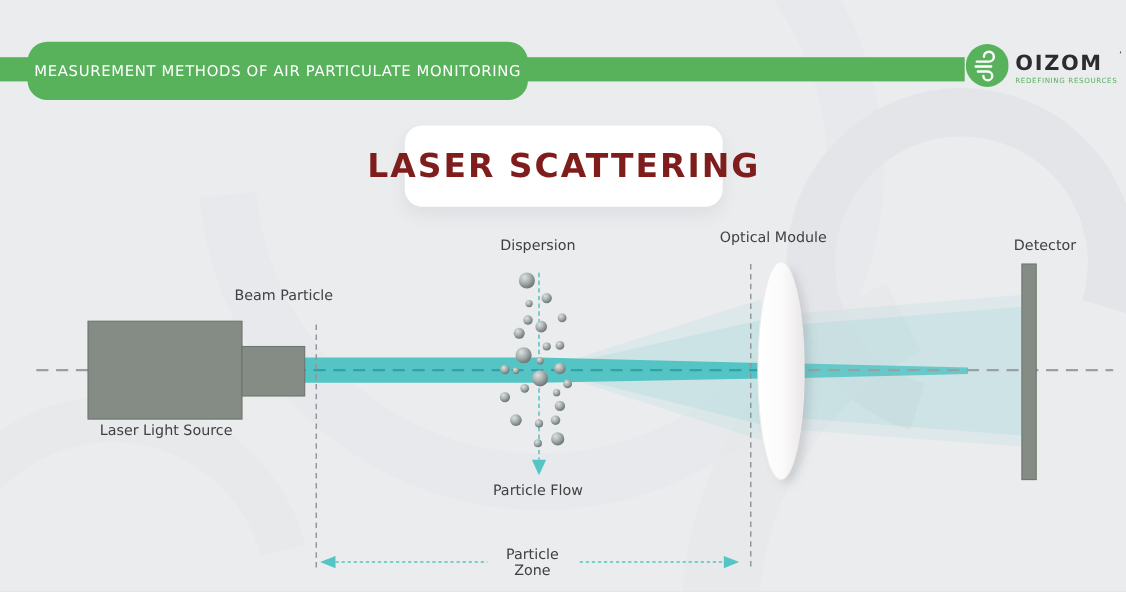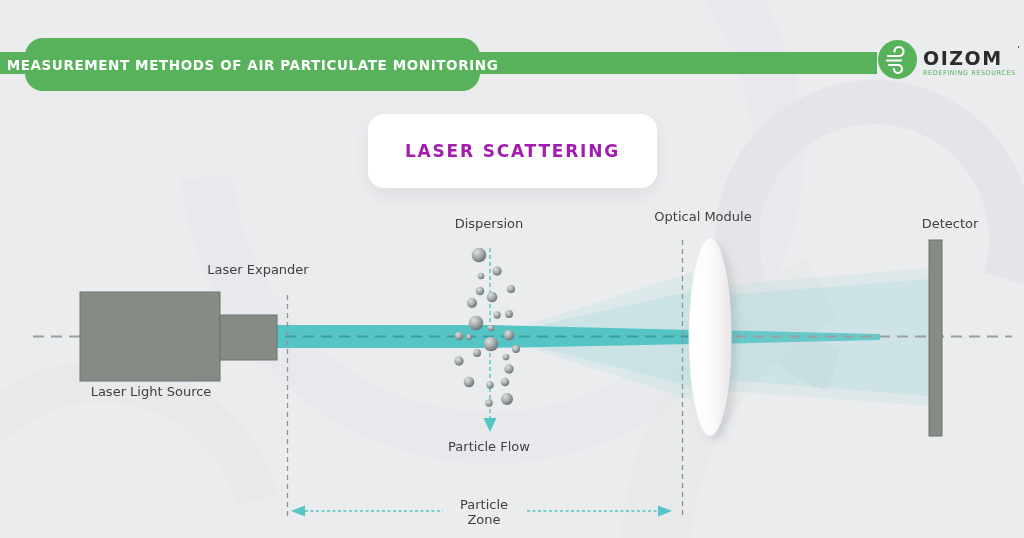--- a/index.html
+++ b/index.html
@@ -22,40 +22,40 @@
   .wm4 { left:180px; top:-160px; width:520px; height:520px;
          border:52px solid #e6e7ea; border-left-color:transparent;
          transform:rotate(40deg); opacity:.45; }
 
   
   .green-bar { position:absolute; left:0; top:52px; width:877px; height:22px;
                background:#58b25c; z-index:2; }
   .banner { position:absolute; left:25px; top:38px; width:455px; height:53px;
             background:#58b25c; border-radius:18px; z-index:3;
             display:flex; align-items:center; justify-content:center; }
-  .banner span { color:#ffffff; font-size:13.5px; font-weight:bold;
+  .banner span { color:#ffffff; font-size:13.5px; font-weight:normal;
                  letter-spacing:.6px; white-space:nowrap; }
 
   
   .logo { position:absolute; left:878px; top:40px; z-index:3;
           display:flex; align-items:center; }
   .logo-icon { width:39px; height:39px; }
   .logo-text { margin-left:6px; padding-top:7px; position:relative; }
   .logo-name { font-size:19px; font-weight:bold; color:#2c2c2e;
                letter-spacing:1.5px; line-height:17px; }
   .logo-tm { position:absolute; top:3px; right:-4px; font-size:8px; color:#2c2c2e; }
   .logo-tagline { font-size:6.5px; color:#58b25c; letter-spacing:.55px;
                   margin-top:2px; white-space:nowrap; }
 
   
   .title-card { position:absolute; left:368px; top:114px; width:289px; height:74px;
                 background:#ffffff; border-radius:16px; z-index:3;
                 box-shadow:0 7px 16px rgba(60,70,80,.08);
                 display:flex; align-items:center; justify-content:center; }
-  .title-card span { color:#a21caf; font-size:17px; font-weight:bold;
+  .title-card span { color:#7f1d1d; font-size:30px; font-weight:bold;
                      letter-spacing:1.8px; white-space:nowrap; }
 
   
   .diagram { position:absolute; left:0; top:0; z-index:1; }
 
   
   .label { position:absolute; z-index:3; font-size:13px; color:#404040;
            text-align:center; line-height:15px; }
   .lbl-beam-expander    { left:183px; top:262px; width:150px; }
   .lbl-laser-source     { left:61px;  top:384px; width:180px; }
@@ -170,21 +170,21 @@
     <ellipse cx="710" cy="337" rx="21" ry="99" fill="url(#lensGrad)" stroke="#eeecec" stroke-width="1"></ellipse>
 
     <rect x="929" y="240" width="13" height="196" fill="#858c86" stroke="#6c756e" stroke-width="1"></rect>
 
     <line x1="305" y1="511" x2="443" y2="511" stroke="#55c4c4" stroke-width="1.4" stroke-dasharray="3 2.5"></line>
     <polygon points="291,511 305,505.5 305,516.5" fill="#55c4c4"></polygon>
     <line x1="527" y1="511" x2="658" y2="511" stroke="#55c4c4" stroke-width="1.4" stroke-dasharray="3 2.5"></line>
     <polygon points="672,511 658,505.5 658,516.5" fill="#55c4c4"></polygon>
   </svg>
 
-  <div class="label lbl-beam-expander">Laser Expander</div>
+  <div class="label lbl-beam-expander">Beam Particle</div>
   <div class="label lbl-laser-source">Laser Light Source</div>
   <div class="label lbl-dispersion">Dispersion</div>
   <div class="label lbl-particle-flow">Particle Flow</div>
   <div class="label lbl-optical-module">Optical Module</div>
   <div class="label lbl-detector">Detector</div>
   <div class="label lbl-measuring-zone">
     <div>Particle</div>
     <div>Zone</div>
   </div>
 

